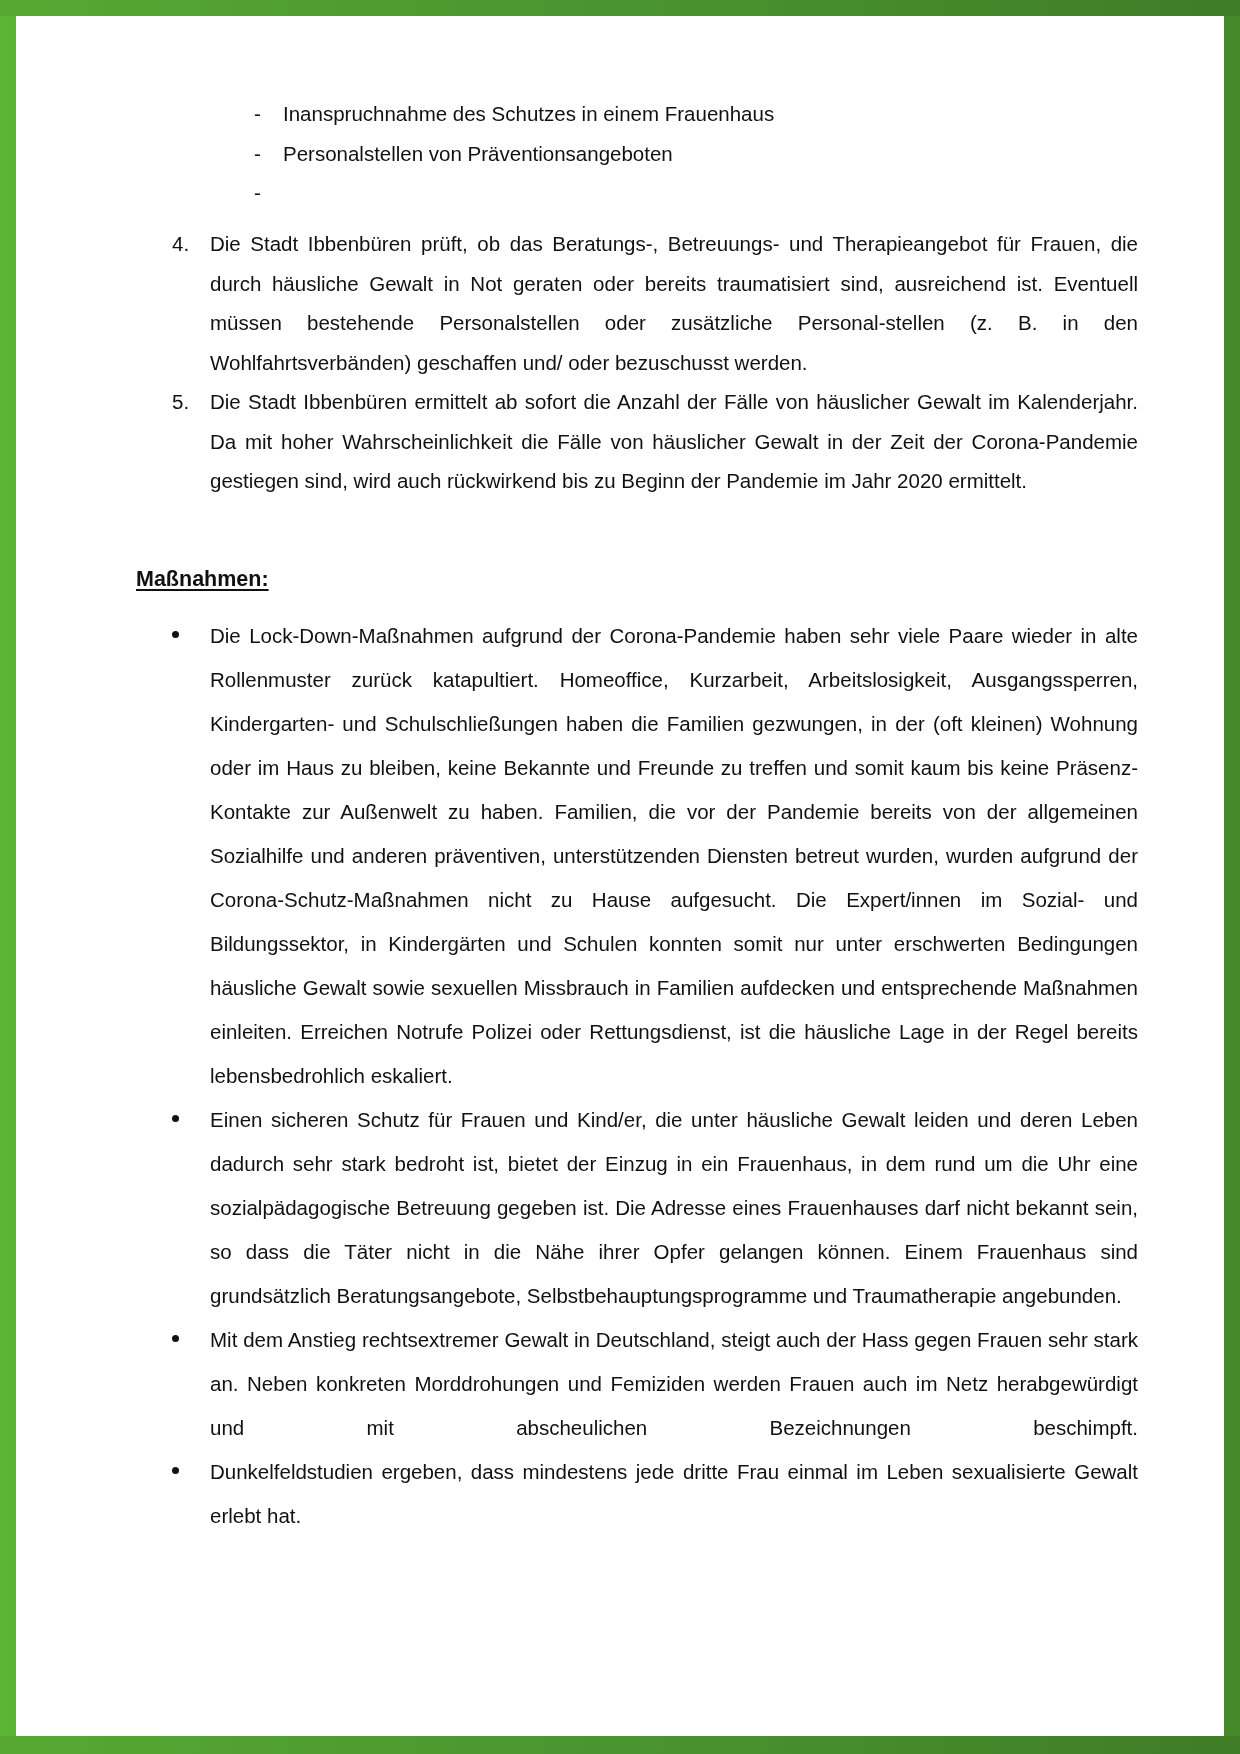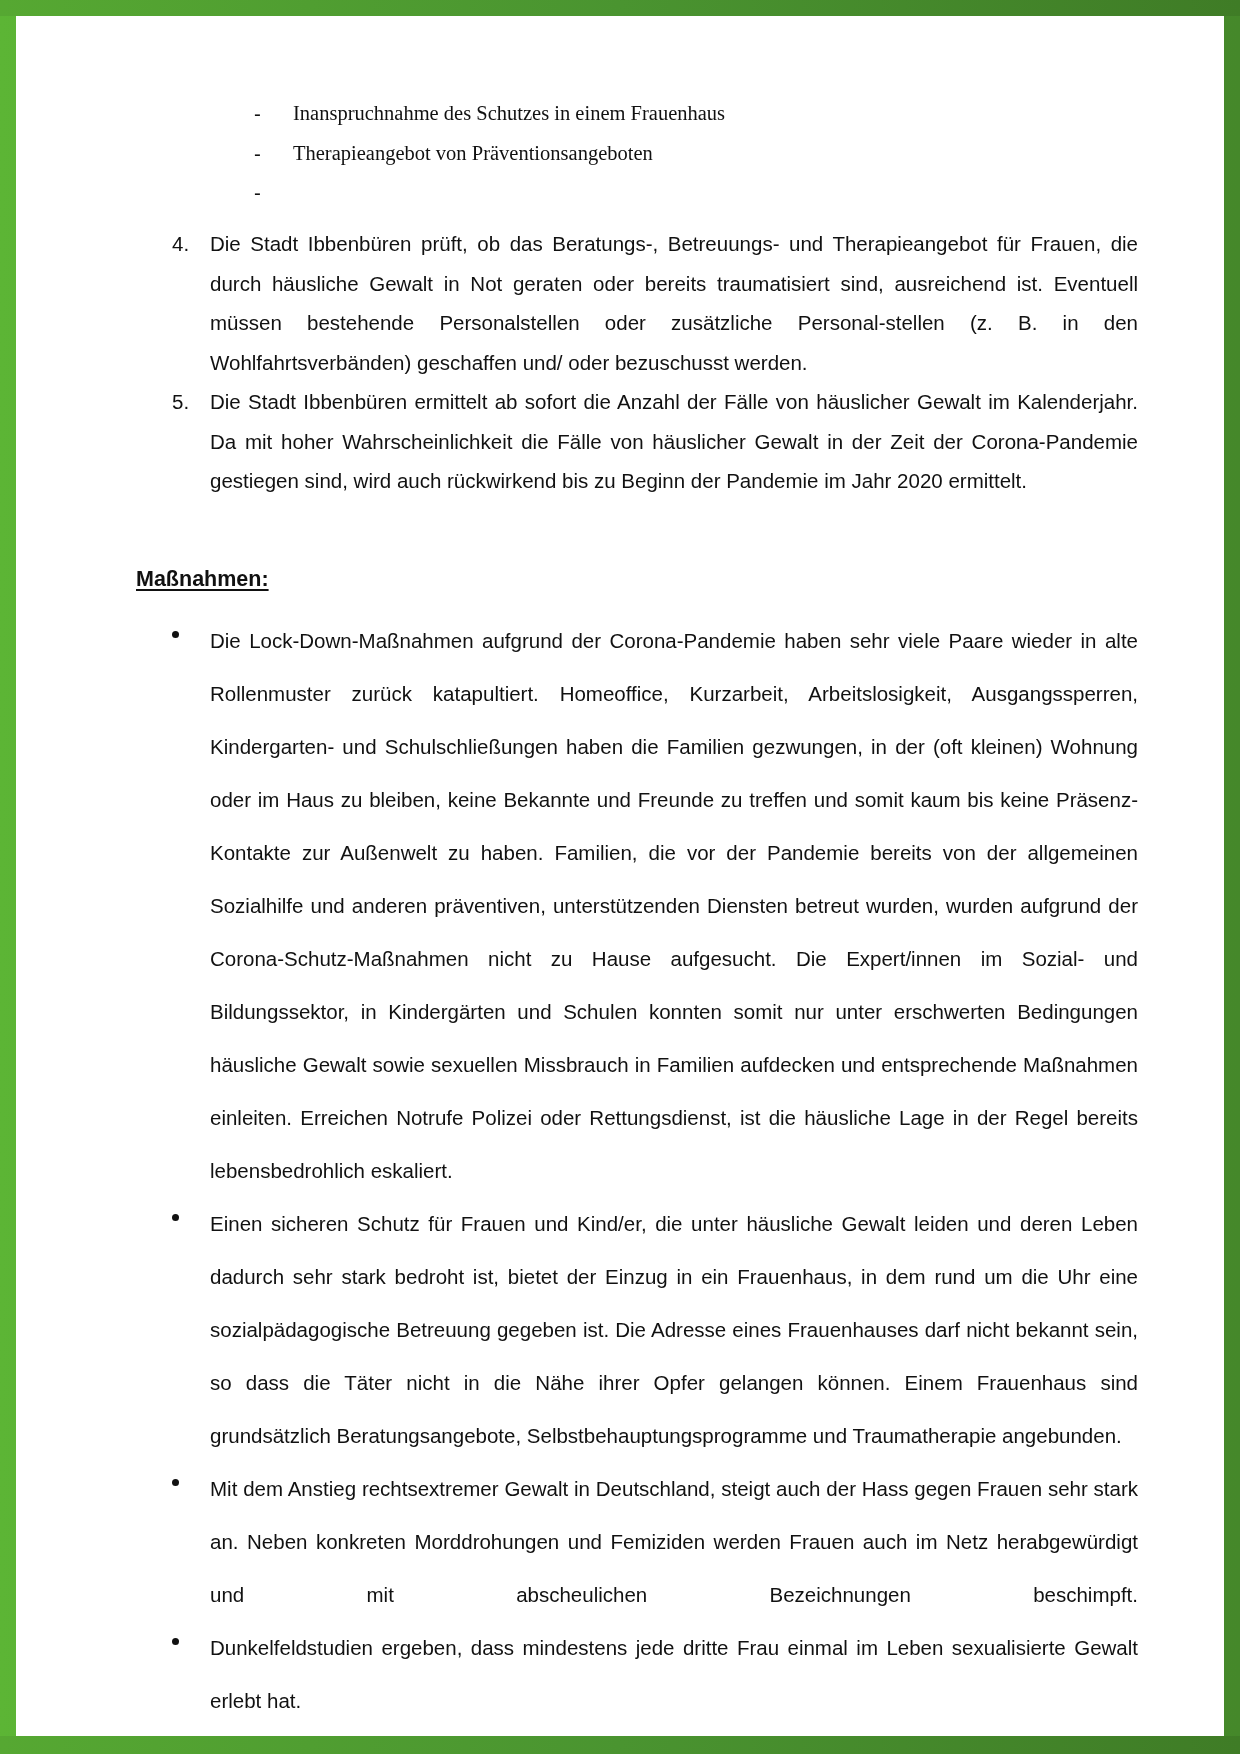--- a/index.html
+++ b/index.html
@@ -50,22 +50,21 @@
     line-height: 39.5px;
     white-space: nowrap;
   }
   .dash-item .dash {
     position: absolute;
     left: 0;
     width: 20px;
   }
   .dash-item .txt {
     position: absolute;
-    left: 39px;
-    font-family: Liberation Serif, serif;
+    left: 29px;
   }
   .num-list {
     position: absolute;
     left: 156px;
     top: 208px;
     width: 966px;
   }
   .num-item {
     position: relative;
     padding-left: 38px;
@@ -93,21 +92,21 @@
   .bullet-list {
     position: absolute;
     left: 156px;
     top: 598px;
     width: 966px;
   }
   .bullet-item {
     position: relative;
     padding-left: 38px;
     font-size: 20.5px;
-    line-height: 53px;
+    line-height: 44px;
     text-align: justify;
     text-align-last: left;
   }
   .bullet-item.last-justified {
     text-align-last: justify;
   }
   .bullet-item .bullet {
     position: absolute;
     left: 0;
     top: 17px;
@@ -126,21 +125,21 @@
 <div class="sheet">
   <div class="content">
 
     <div class="dash-list">
       <div class="dash-item">
         <span class="dash">-</span>
         <span class="txt">Inanspruchnahme des Schutzes in einem Frauenhaus</span>
       </div>
       <div class="dash-item">
         <span class="dash">-</span>
-        <span class="txt">Therapieangebot von Präventionsangeboten</span>
+        <span class="txt">Personalstellen von Präventionsangeboten</span>
       </div>
       <div class="dash-item">
         <span class="dash">-</span>
       </div>
     </div>
 
     <div class="num-list">
       <div class="num-item">
         <span class="marker">4.</span>
         <span>Die Stadt Ibbenbüren prüft, ob das Beratungs-, Betreuungs- und Therapieangebot für Frauen, die durch häusliche Gewalt in Not geraten oder bereits traumatisiert sind, ausreichend ist. Eventuell müssen bestehende Personalstellen oder zusätzliche Personal-stellen (z. B. in den Wohlfahrtsverbänden) geschaffen und/ oder bezuschusst werden.</span>

